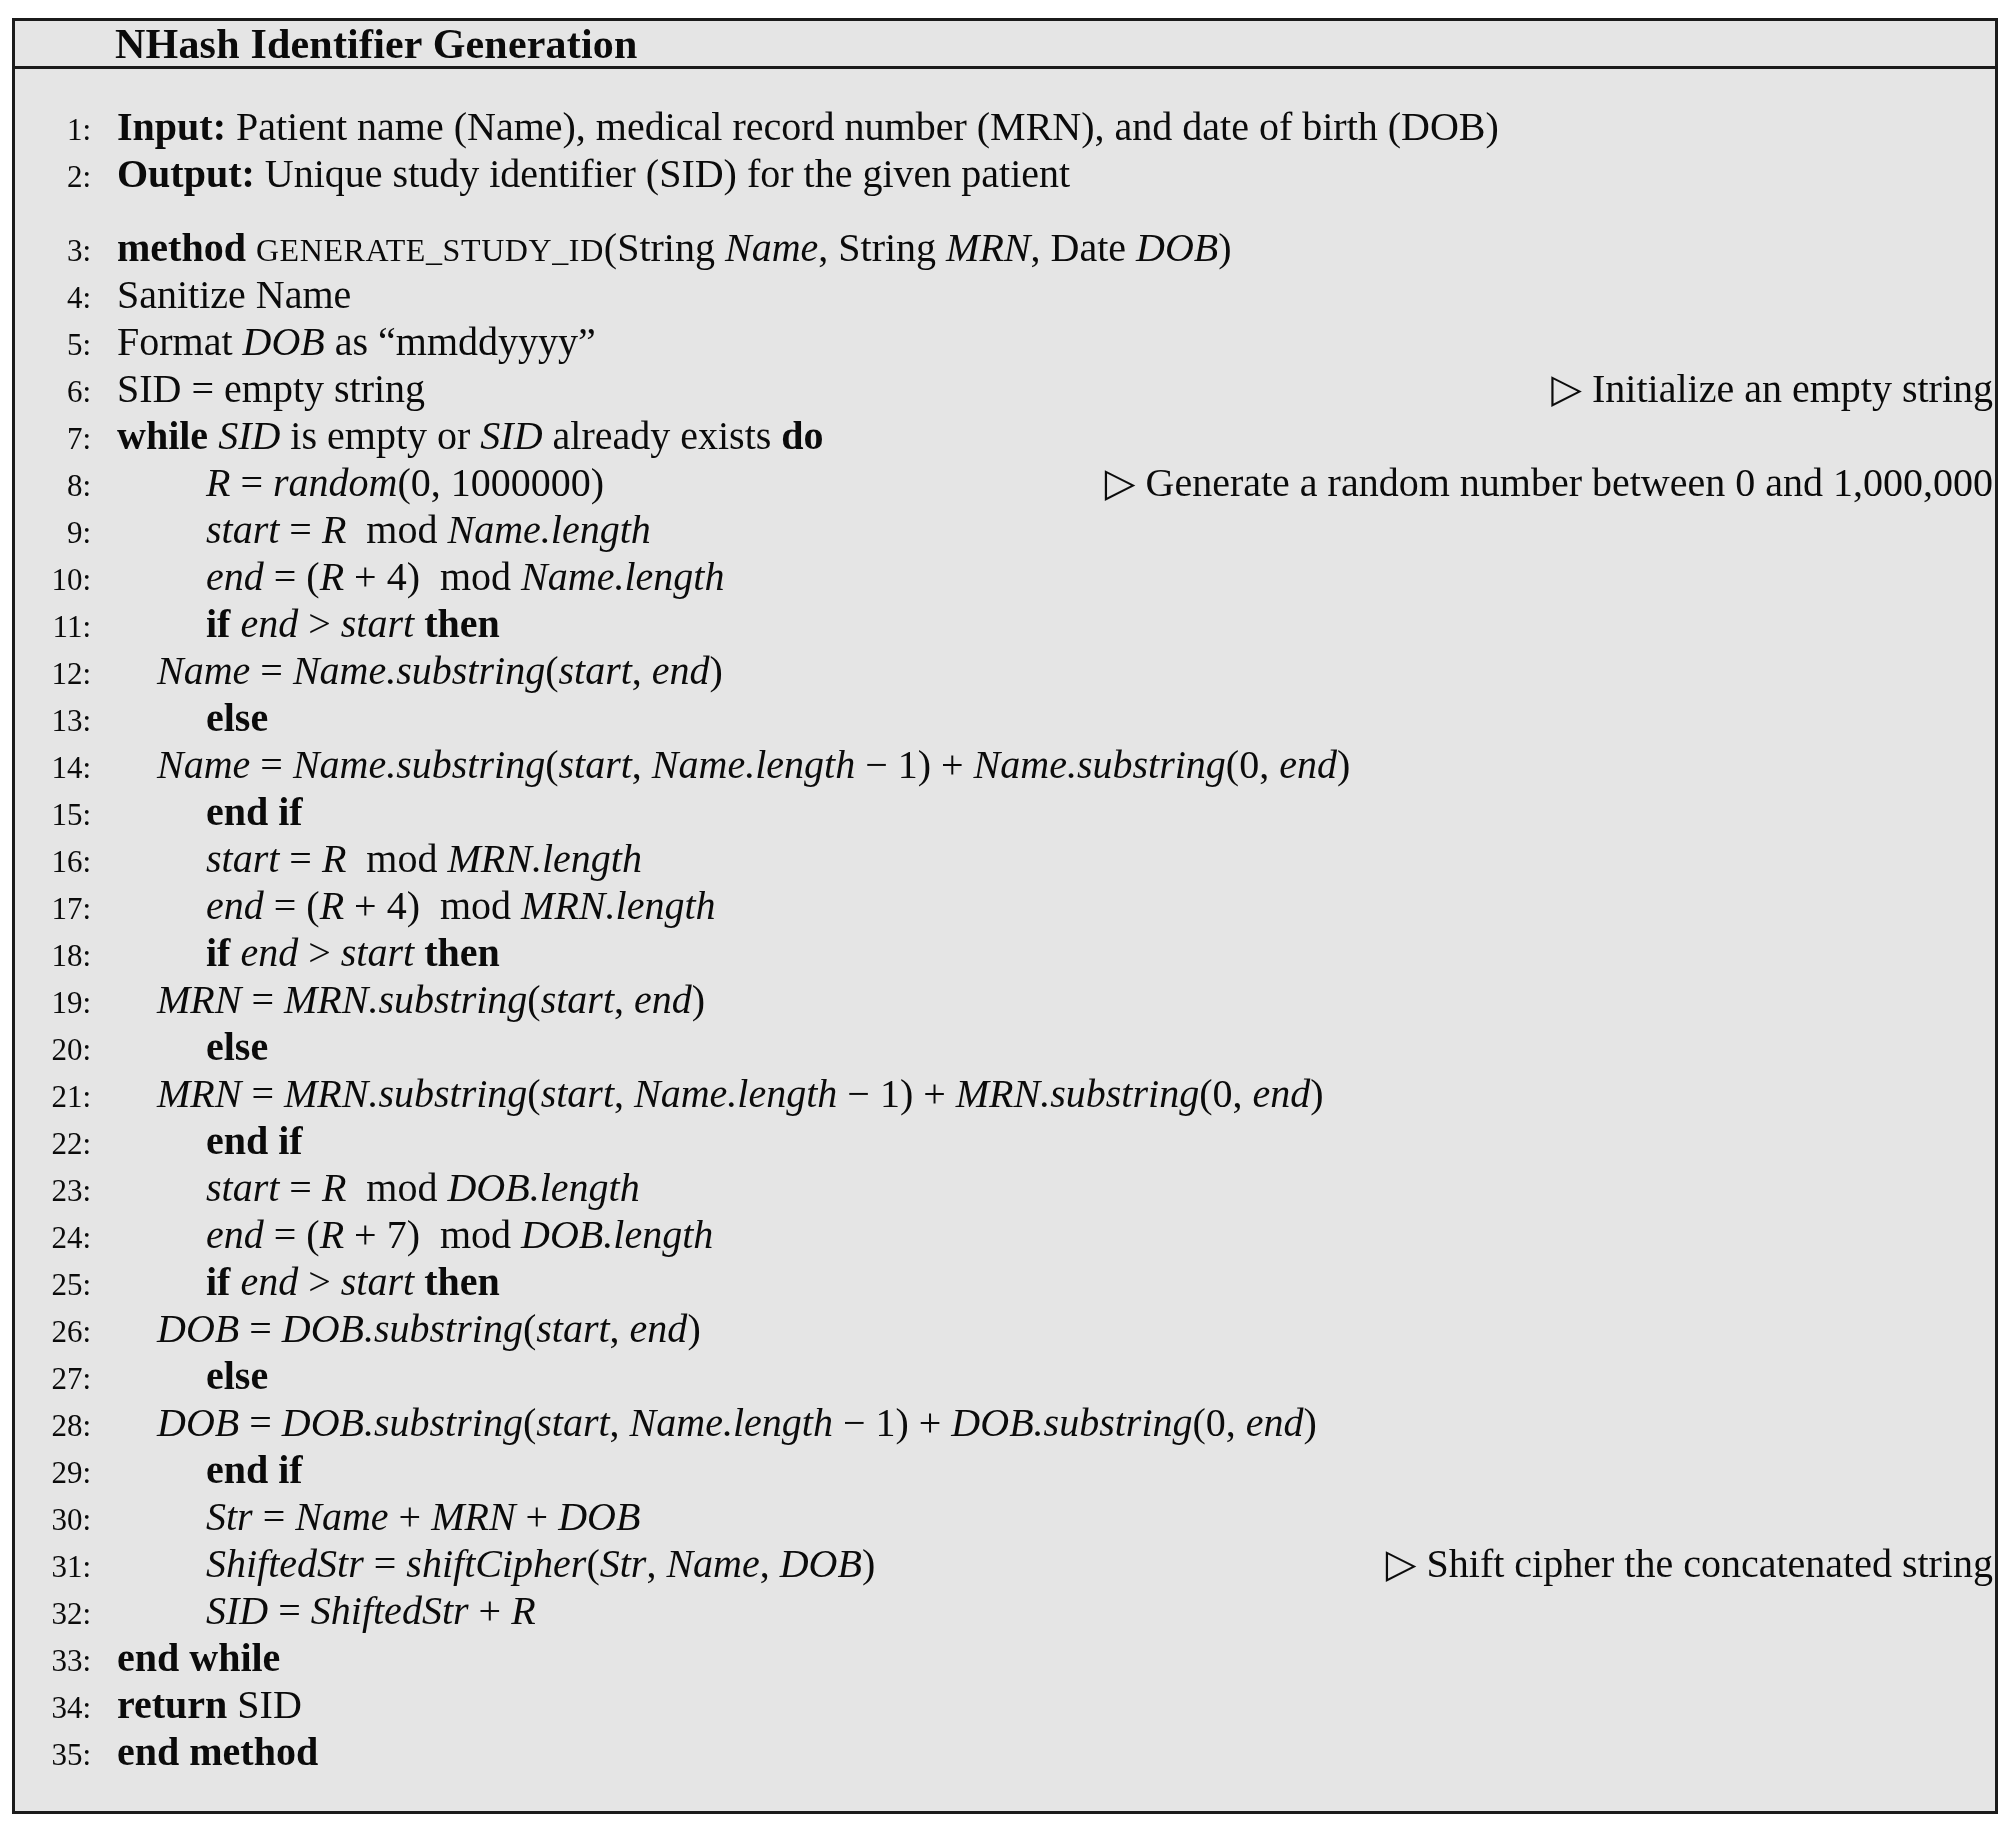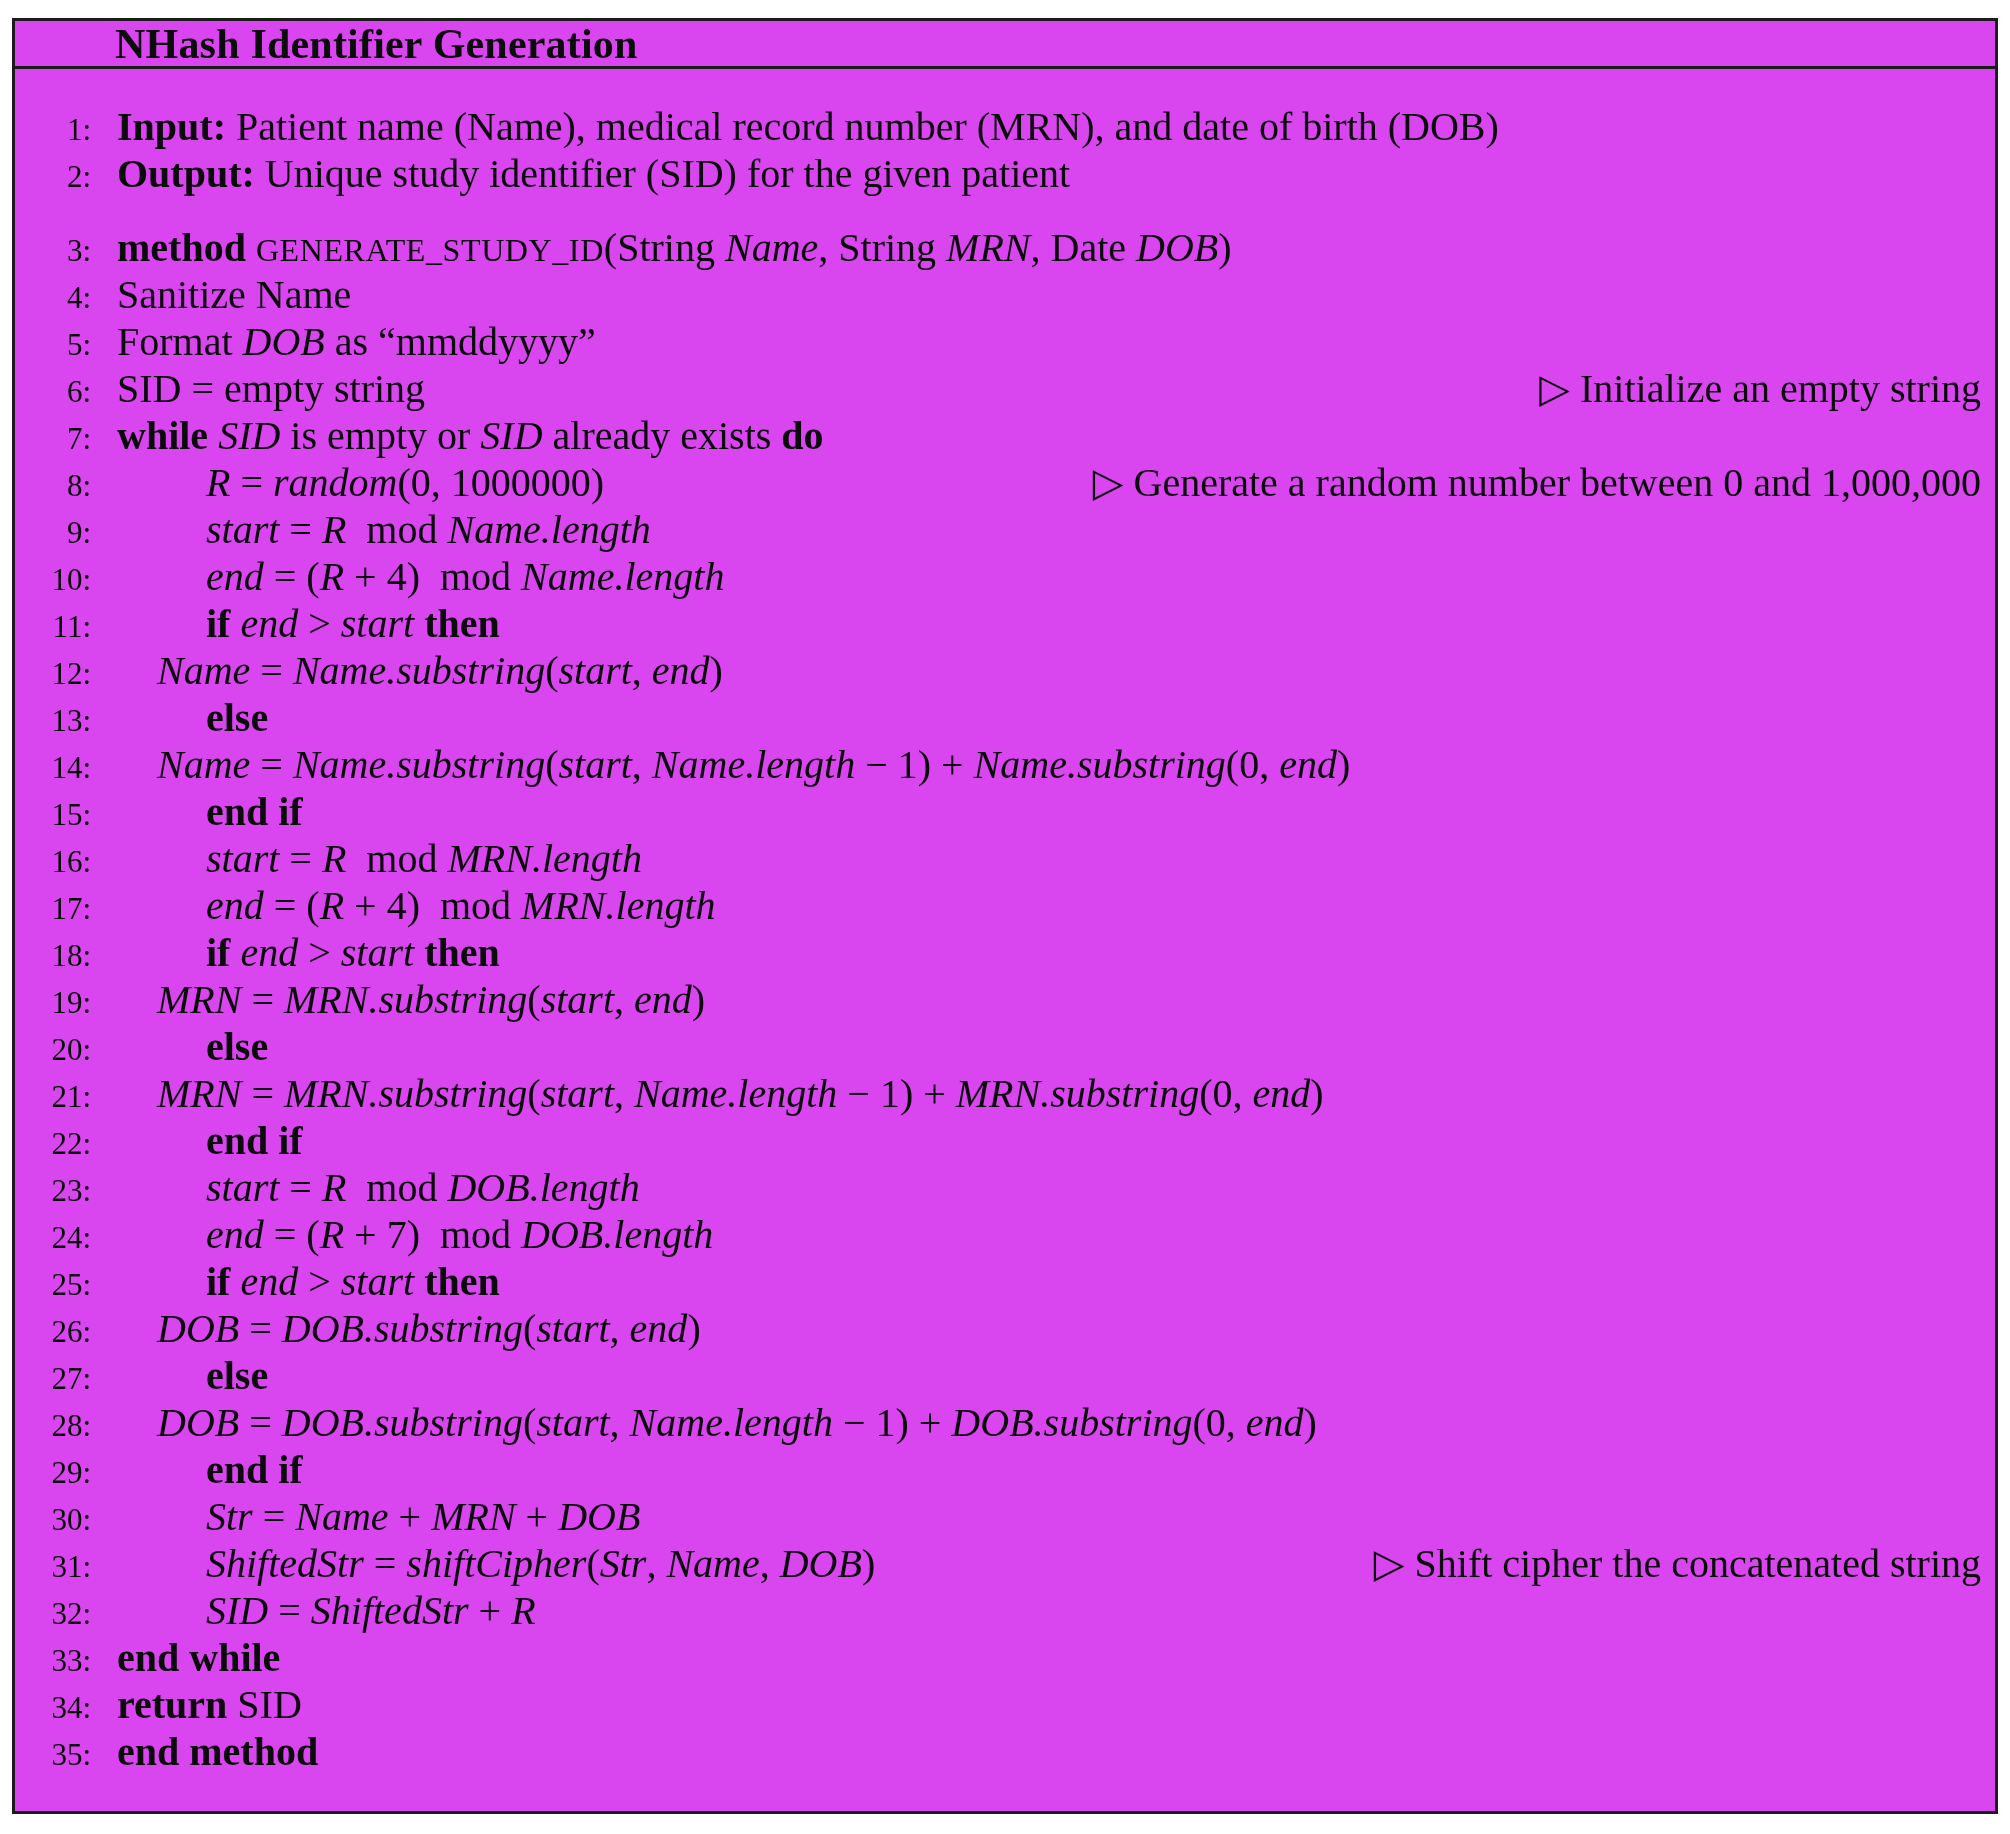--- a/index.html
+++ b/index.html
@@ -13,21 +13,21 @@
     overflow: hidden;
   }
   .algo-box {
     position: absolute;
     left: 12px;
     top: 18px;
     width: 1986px;
     height: 1796px;
     border: 3px solid #1b1b1b;
     box-sizing: border-box;
-    background: #d946ef;
+    background: #e5e5e5;
   }
   .algo-title {
     height: 48px;
     line-height: 46px;
     border-bottom: 3px solid #1b1b1b;
     box-sizing: border-box;
     font-weight: bold;
     font-size: 42px;
     padding-left: 100px;
     letter-spacing: 0.2px;
@@ -52,21 +52,21 @@
   .line-content { display: inline-block; }
   .indent-0 { margin-left: 26px; }
   .indent-1 { margin-left: 115px; }
   .indent-2 { margin-left: 66px; }
   .seg-k { font-weight: bold; text-align: center; }
   .seg-m { font-style: italic; }
   .seg-p { }
   .seg-s { font-size: 0.8em; letter-spacing: 0.6px; }
   .comment {
     margin-left: auto;
-    padding-right: 14px;
+    padding-right: 2px;
     font-size: 40px;
     font-family: "Liberation Serif", "DejaVu Sans", serif;
   }
 </style>
 </head>
 <body>
 
 <div class="algo-box">
   <div class="algo-title">NHash Identifier Generation</div>
   <div class="algo-body">

